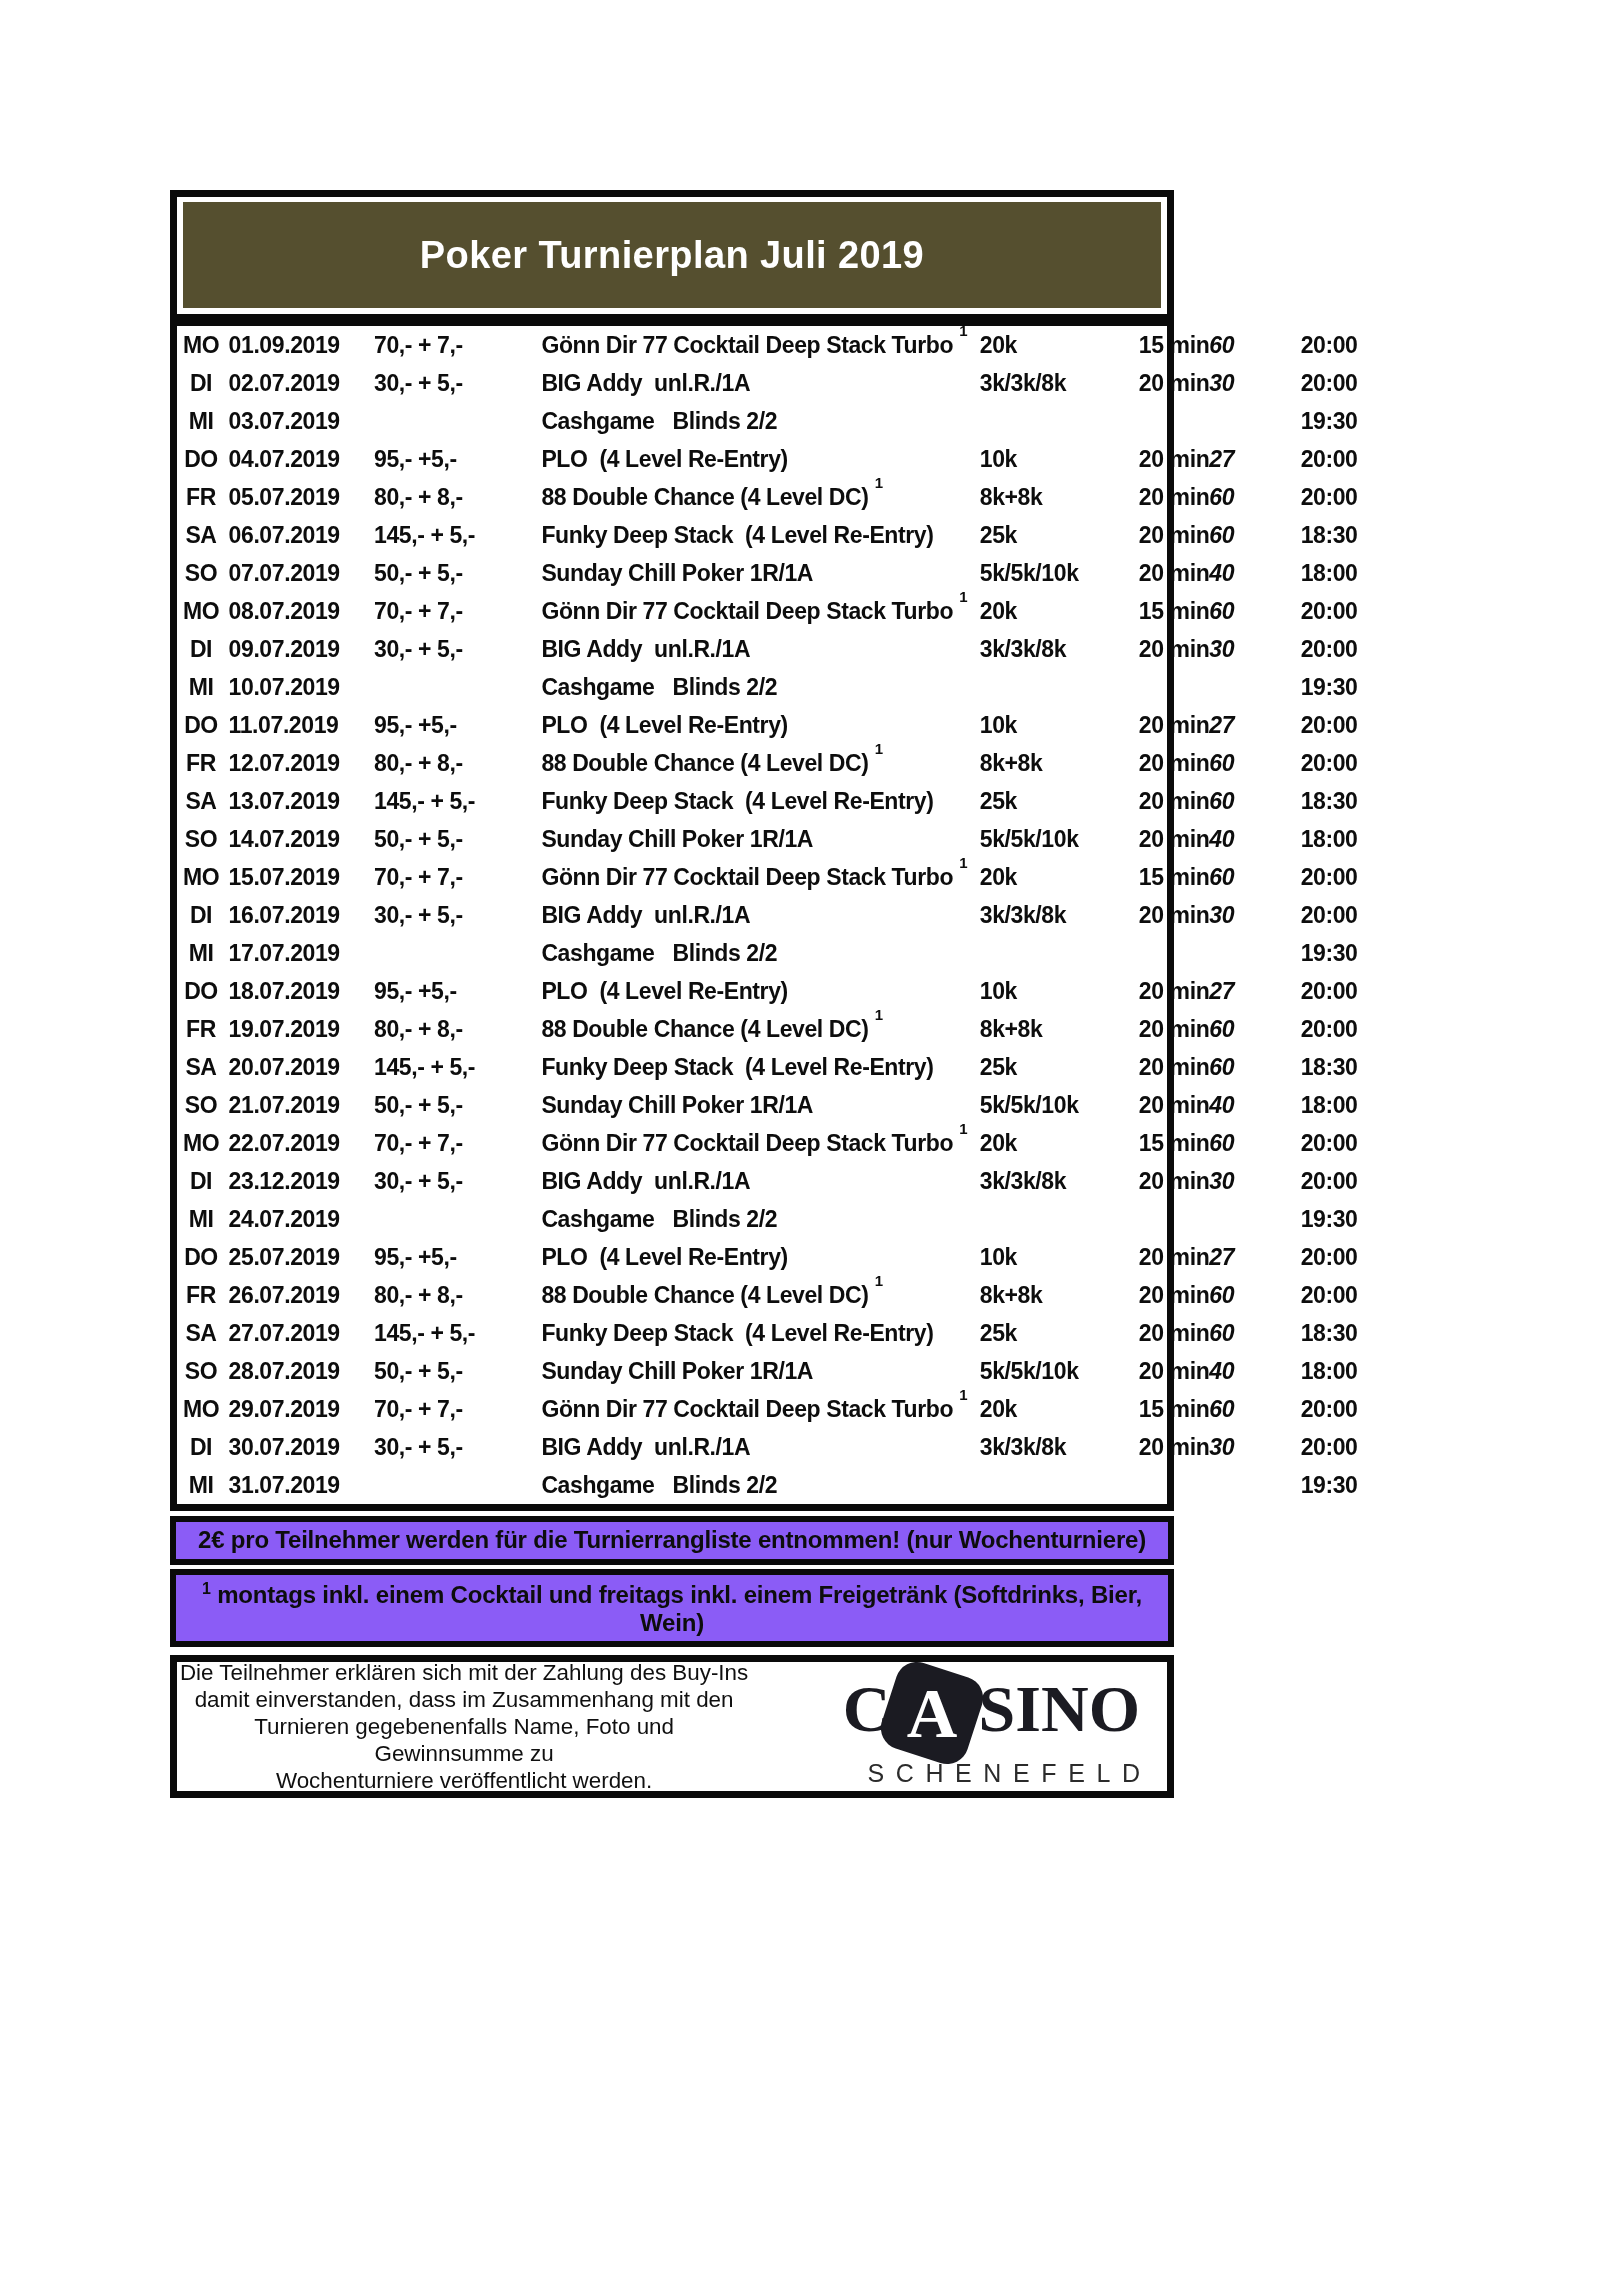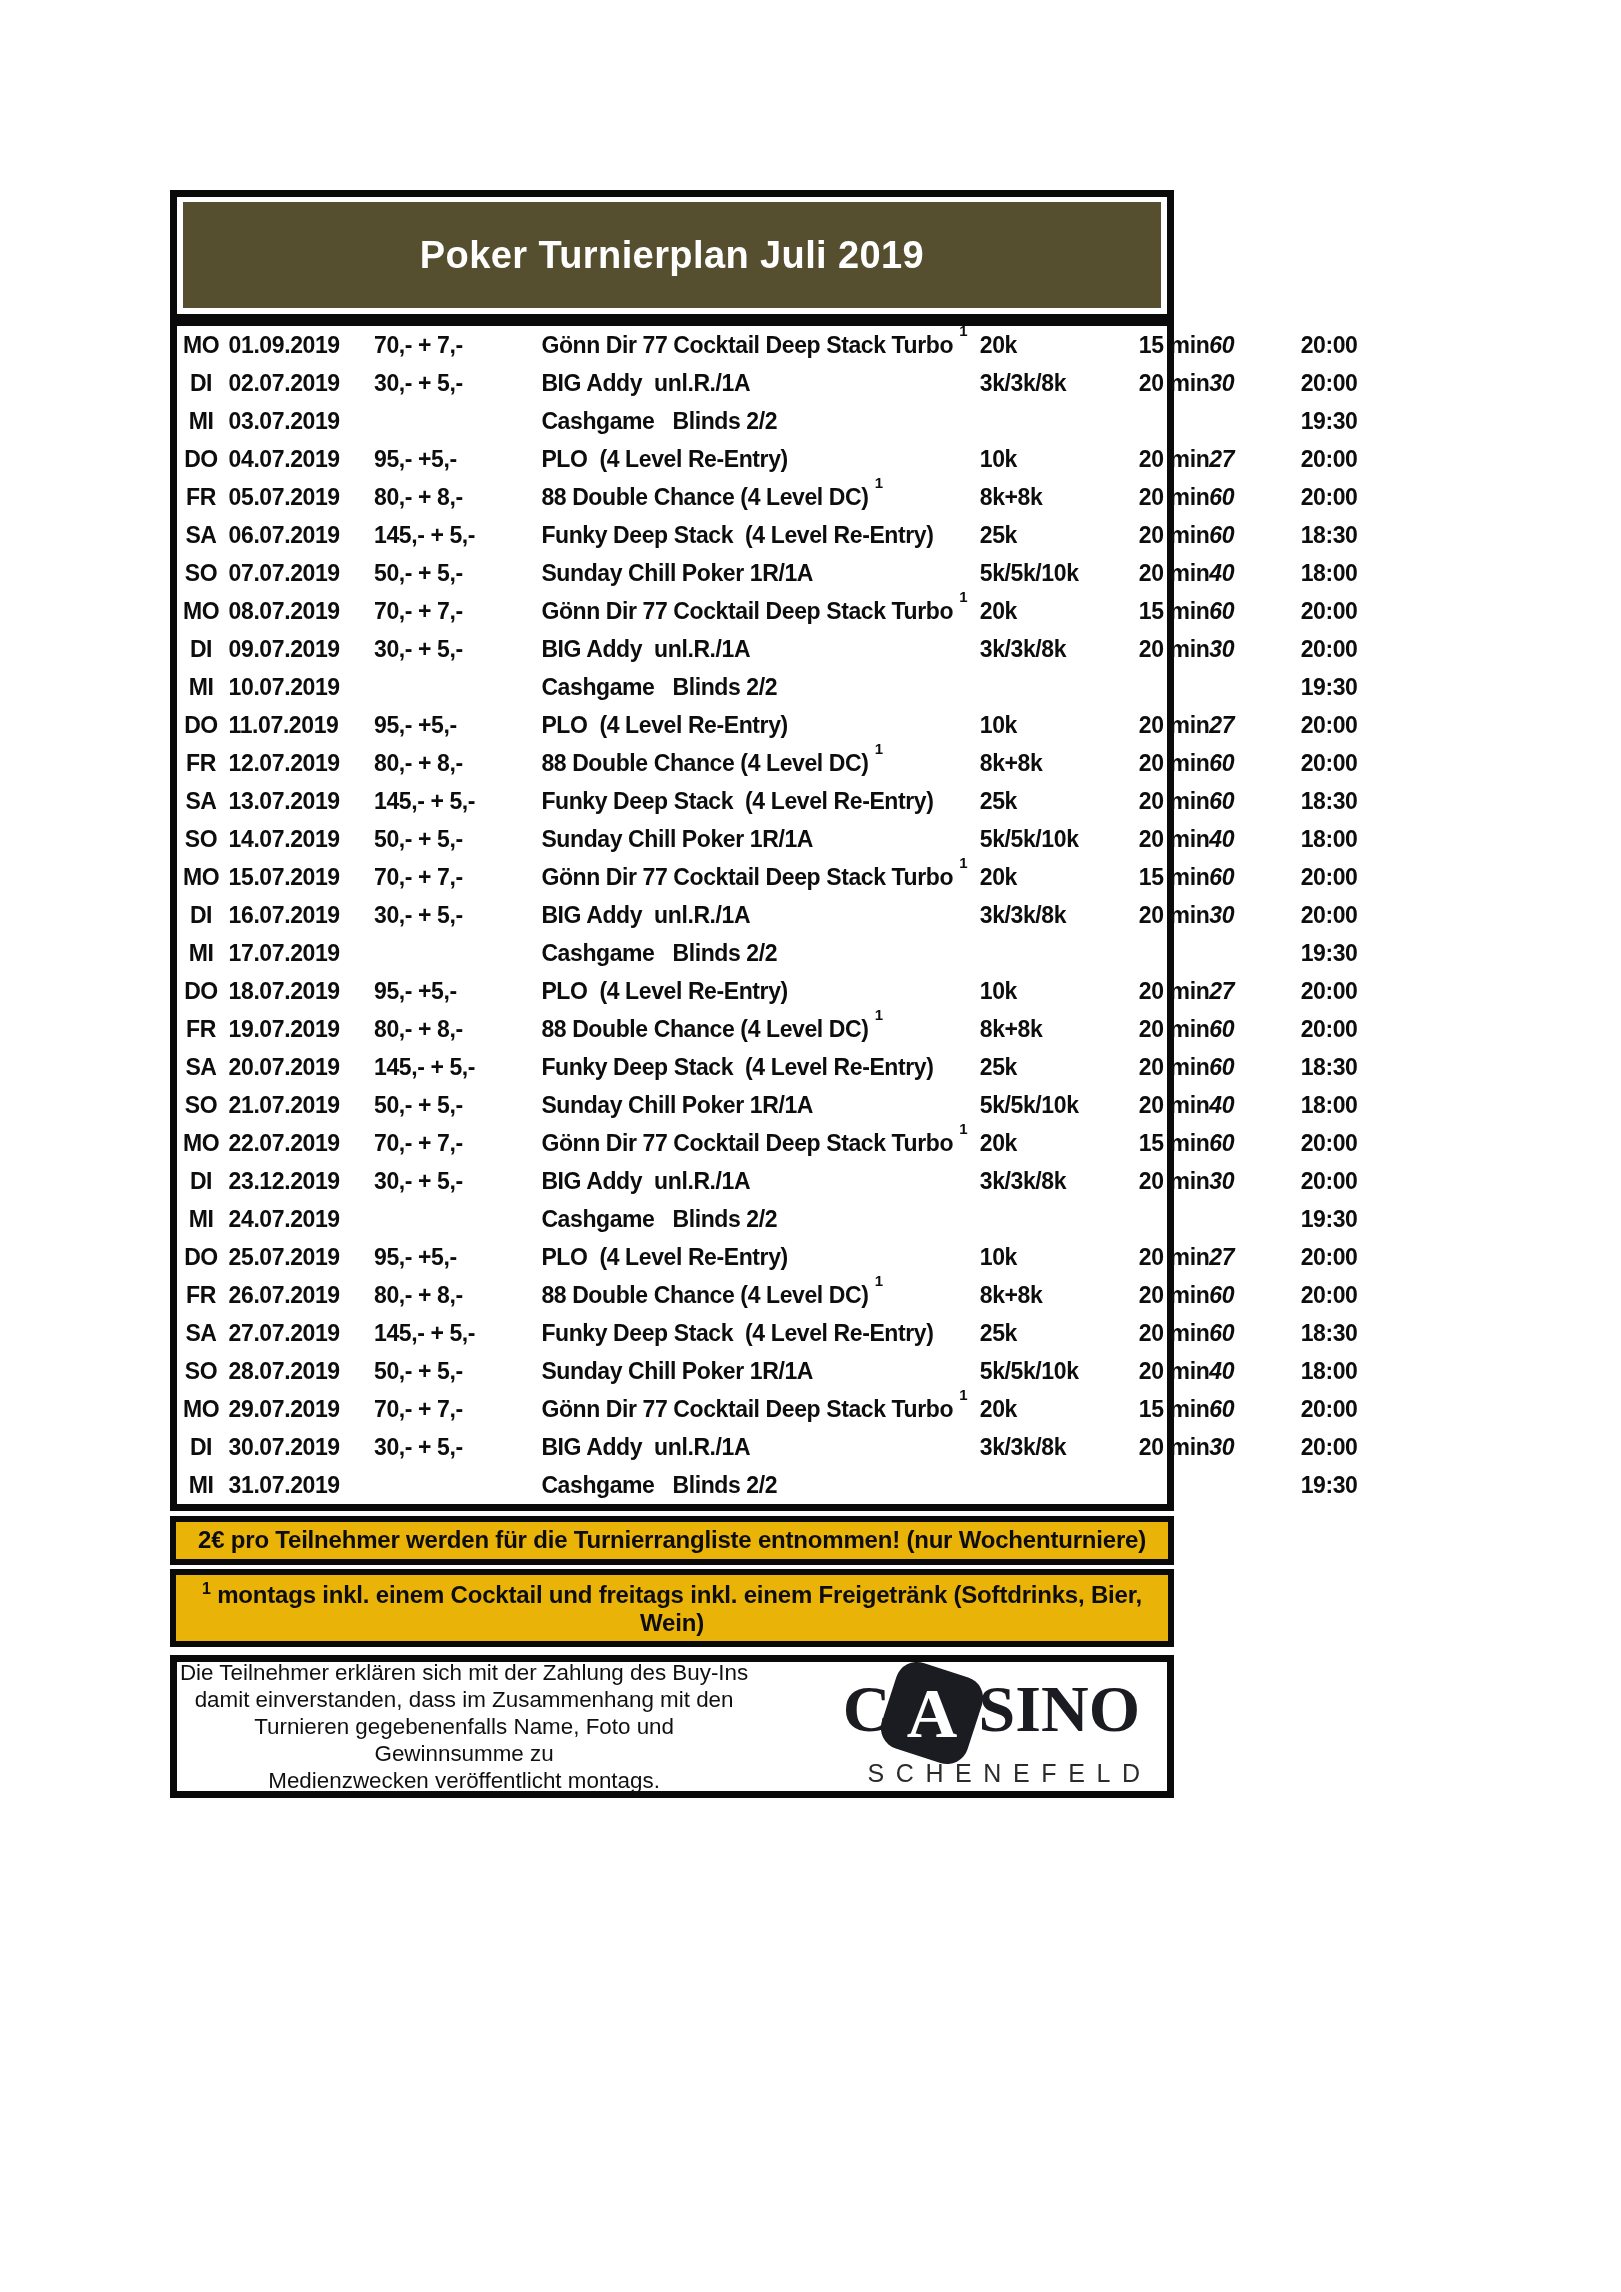--- a/index.html
+++ b/index.html
@@ -45,21 +45,21 @@
     font-size:15px; line-height:0; display:inline-block;
     transform:translateY(-8px); margin-left:6.3px;
   }
   .c-chips { padding-left:12.5px; white-space:pre; }
   .c-level { text-align:right; }
   .c-cap   { text-align:left;font-style:italic; }
   .c-start { text-align:right; padding-right:1.8px; }
 
   
   .note-box {
-    border:6.3px solid #0a0a0a; margin-top:4.5px; background:#eab308;
+    border:6.3px solid #0a0a0a; margin-top:4.5px; background:#8b5cf6;
     text-align:center; font-weight:bold; font-size:24px; letter-spacing:-0.2px;
     padding:4.5px 9px; box-sizing:border-box;
   }
   .note-box sup { font-size:16px; }
 
   
   .bottom-box {
     border:7.2px solid #0a0a0a; margin-top:7.2px; height:143px; background:#fff;
     box-sizing:border-box; display:flex; align-items:center;
   }
@@ -448,21 +448,21 @@
   <section class="note-box">
     <sup>1</sup>
     <span>montags inkl. einem Cocktail und freitags inkl. einem Freigetränk (Softdrinks, Bier, Wein)</span>
   </section>
 
   <section class="bottom-box">
     <div class="disclaimer">
       <div>Die Teilnehmer erklären sich mit der Zahlung des Buy-Ins</div>
       <div>damit einverstanden, dass im Zusammenhang mit den</div>
       <div>Turnieren gegebenenfalls Name, Foto und Gewinnsumme zu</div>
-      <div>Medienzwecken veröffentlicht montags.</div>
+      <div>Wochenturniere veröffentlicht werden.</div>
     </div>
     <div class="logo-wrap">
       <div class="logo-word">
         <span class="logo-c">C</span>
         <span class="logo-card">
           <span class="logo-a">A</span>
         </span>
         <span class="logo-sino">SINO</span>
       </div>
       <div class="logo-sub">SCHENEFELD</div>

